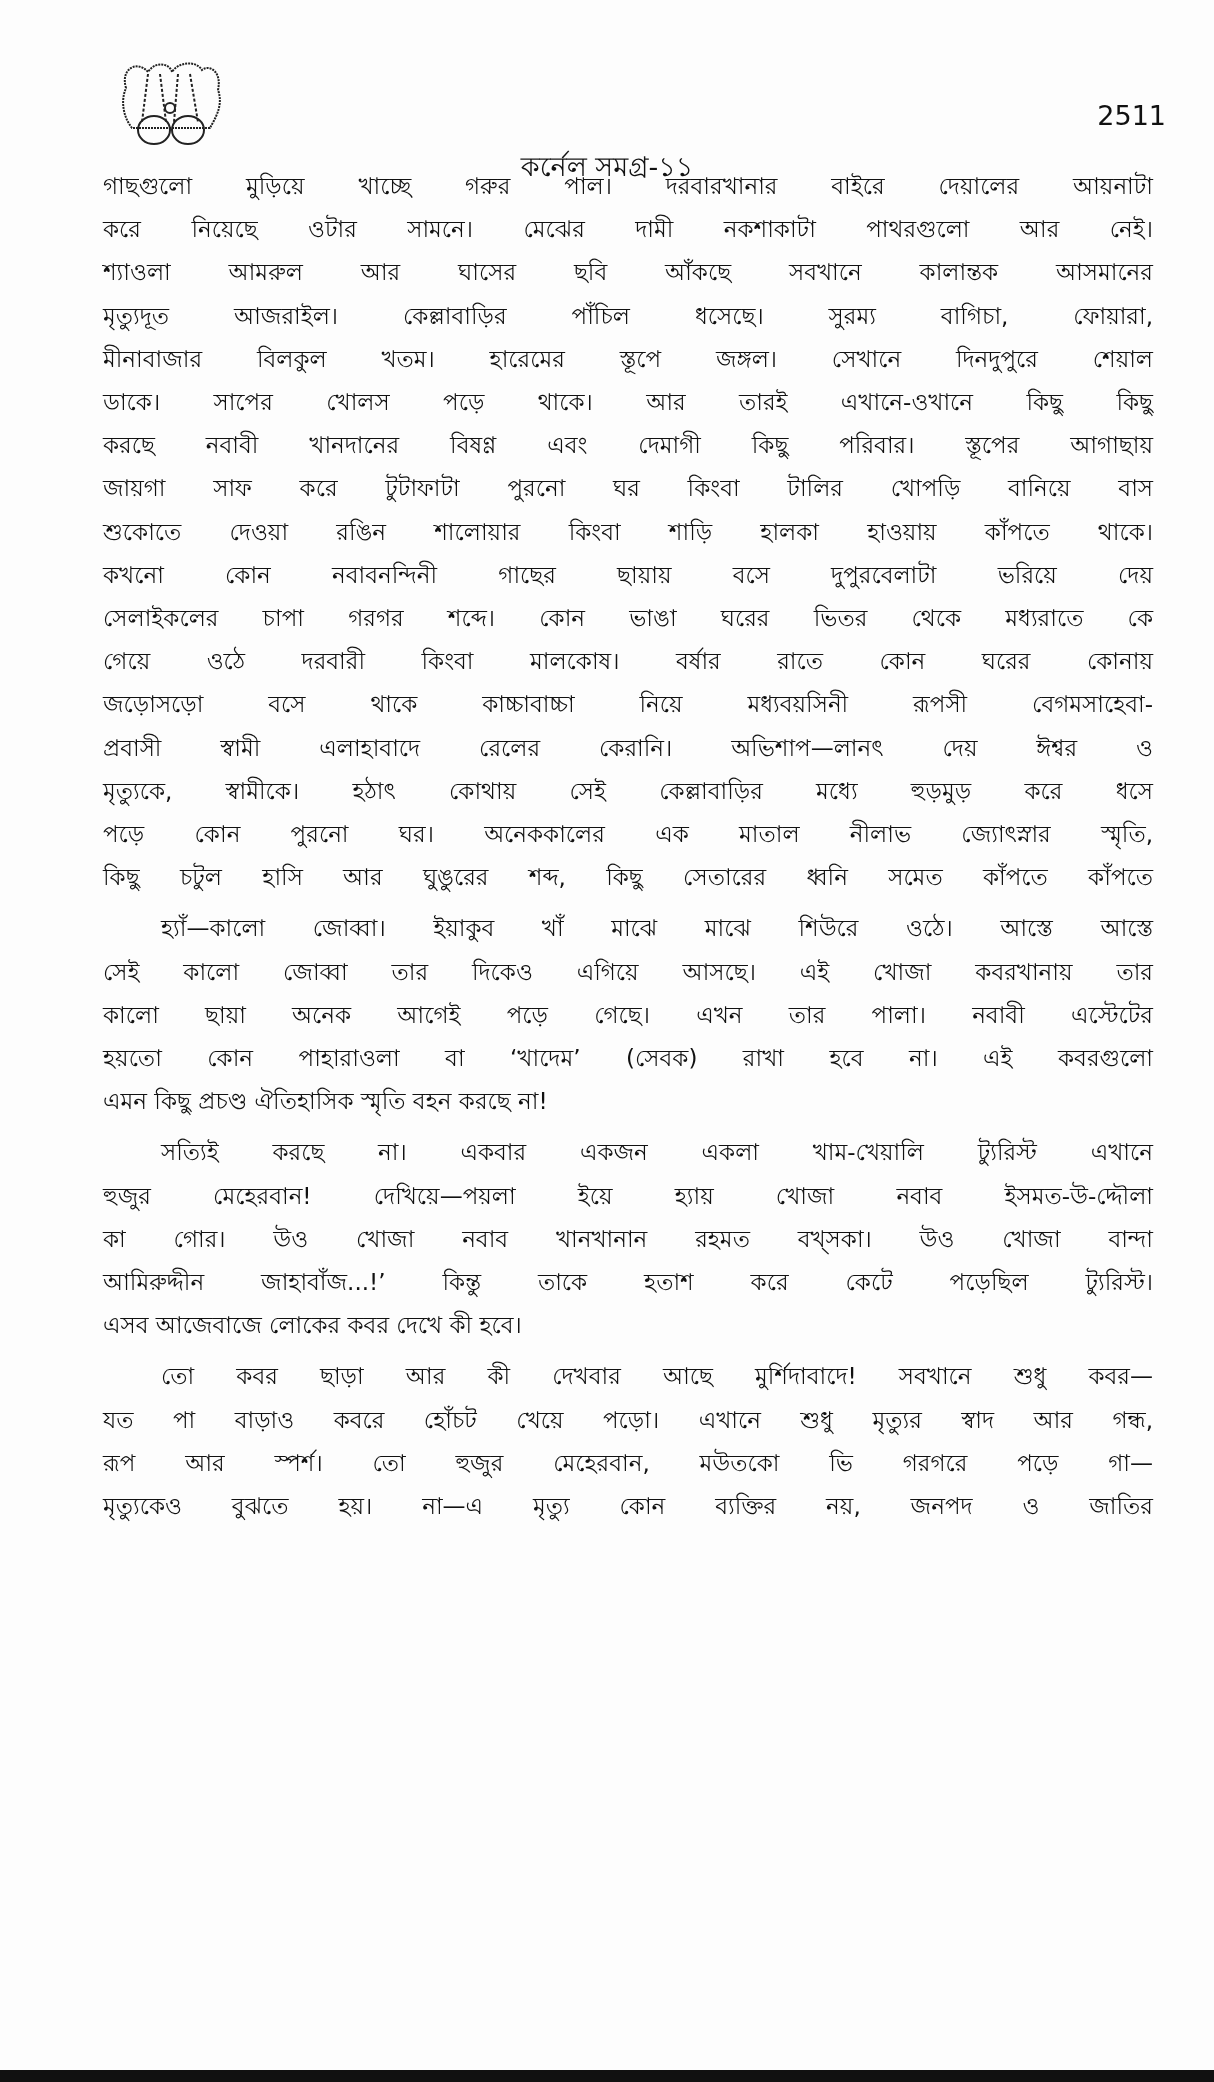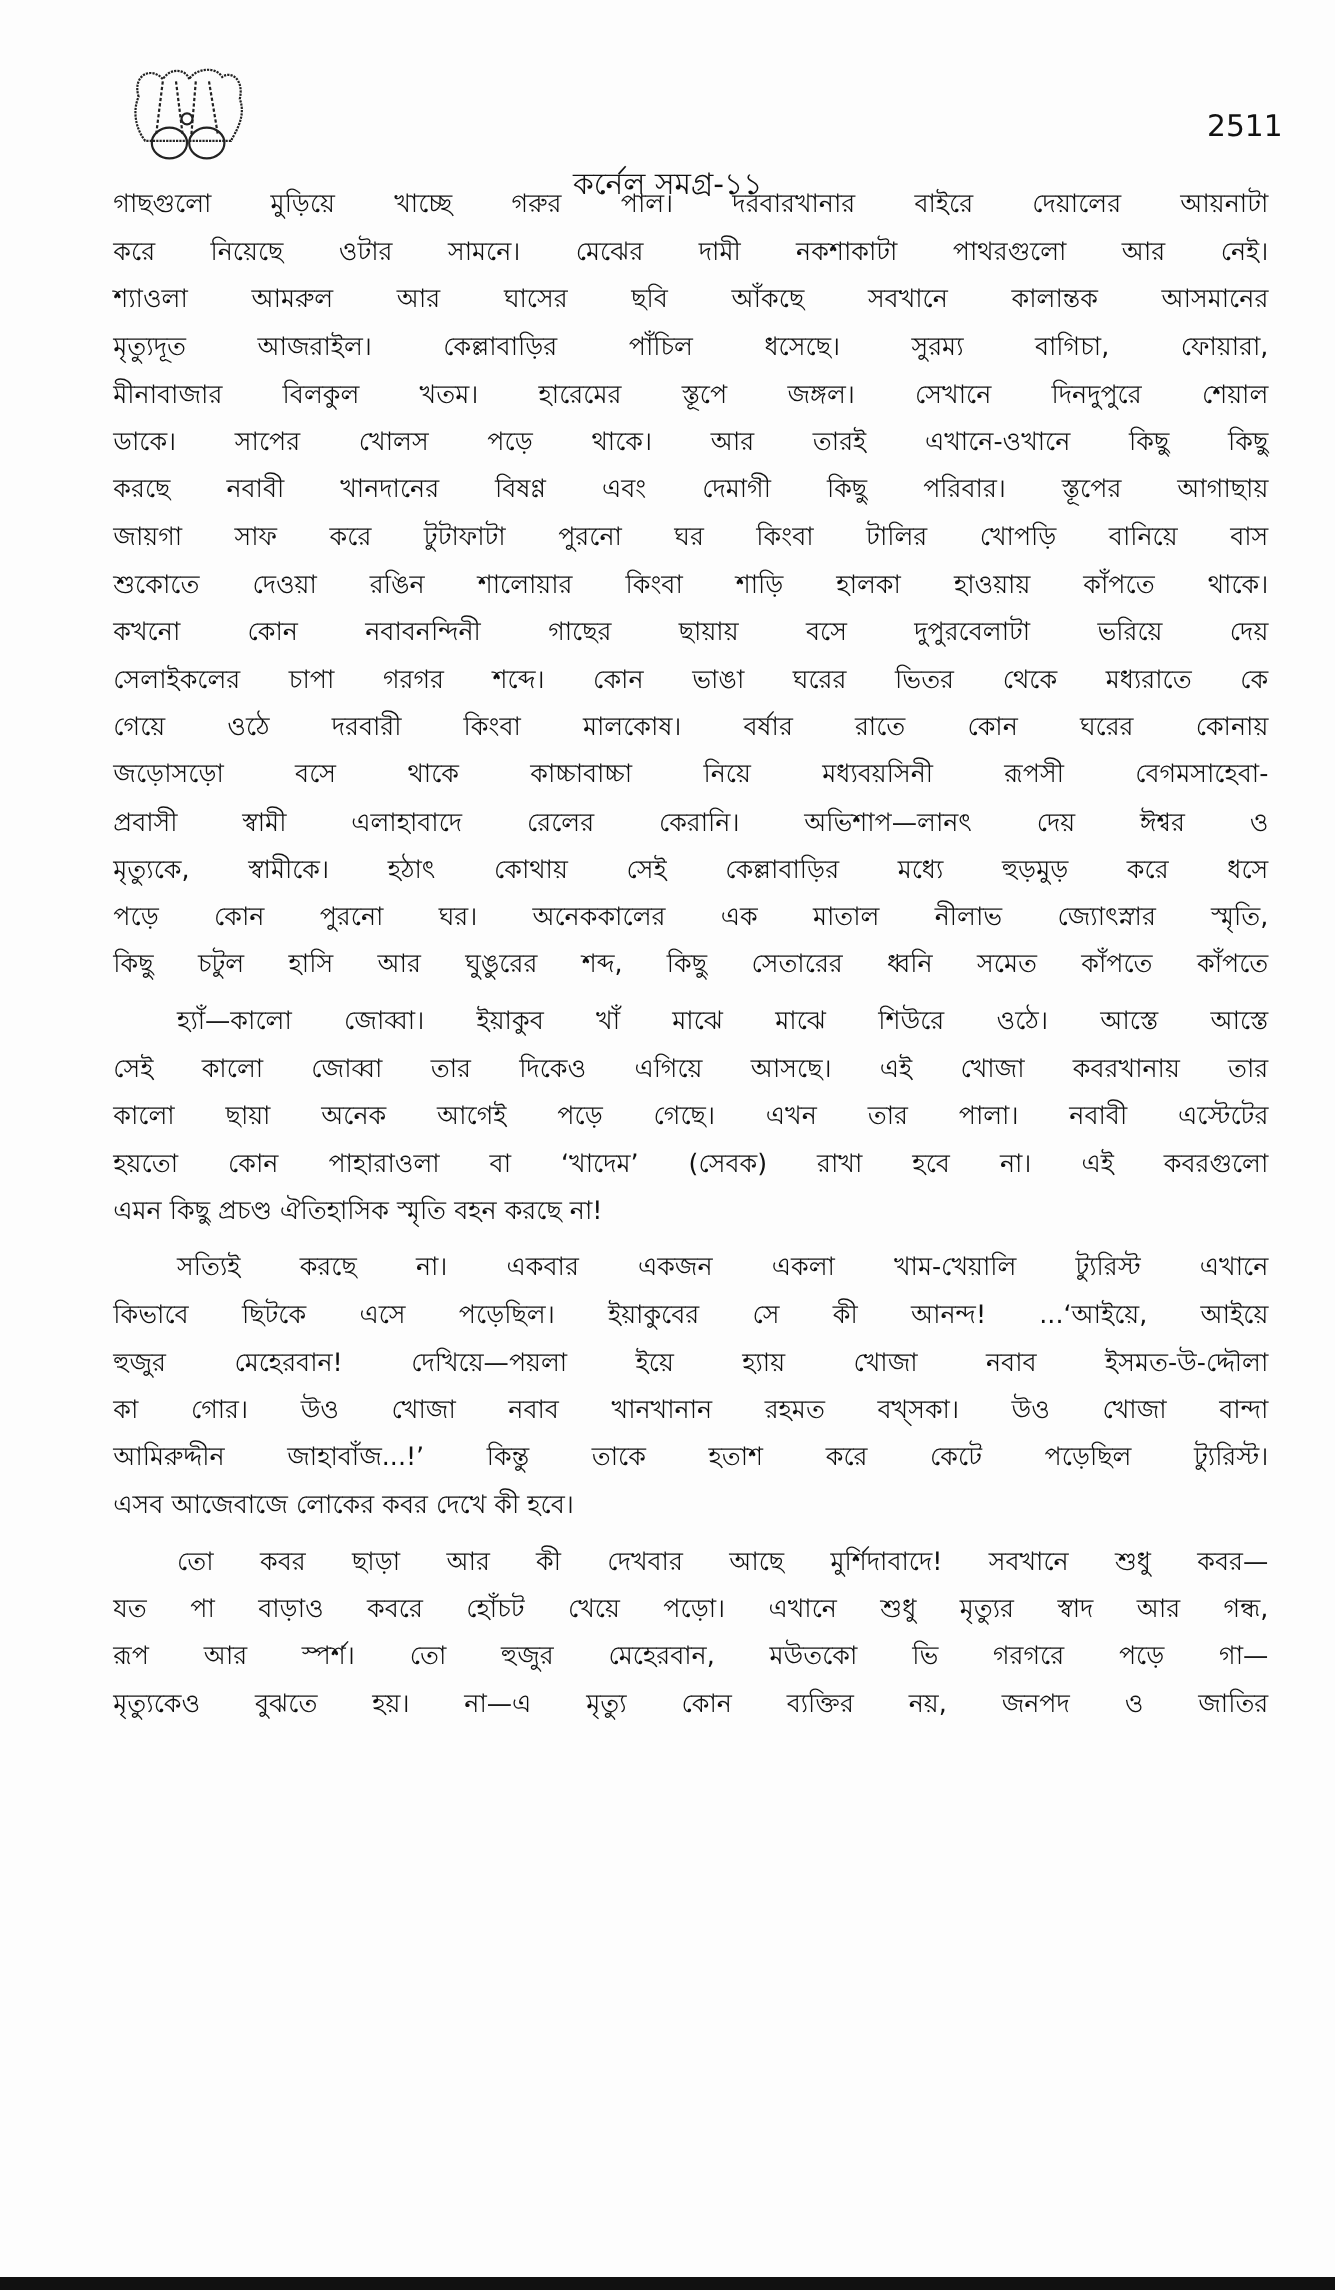--- a/index.html
+++ b/index.html
@@ -65,21 +65,20 @@
     <p class="para">
       <span class="line" style="text-indent:58px">হ্যাঁ—কালো জোব্বা। ইয়াকুব খাঁ মাঝে মাঝে শিউরে ওঠে। আস্তে আস্তে</span>
       <span class="line">সেই কালো জোব্বা তার দিকেও এগিয়ে আসছে। এই খোজা কবরখানায় তার</span>
       <span class="line">কালো ছায়া অনেক আগেই পড়ে গেছে। এখন তার পালা। নবাবী এস্টেটের</span>
       <span class="line">হয়তো কোন পাহারাওলা বা ‘খাদেম’ (সেবক) রাখা হবে না। এই কবরগুলো</span>
       <span class="line last">এমন কিছু প্রচণ্ড ঐতিহাসিক স্মৃতি বহন করছে না!</span>
     </p>
 
     <p class="para">
       <span class="line" style="text-indent:58px">সত্যিই করছে না। একবার একজন একলা খাম-খেয়ালি ট্যুরিস্ট এখানে</span>
-      <span class="line">কিভাবে ছিটকে এসে পড়েছিল। ইয়াকুবের সে কী আনন্দ! ...‘আইয়ে, আইয়ে</span>
       <span class="line">হুজুর মেহেরবান! দেখিয়ে—পয়লা ইয়ে হ্যায় খোজা নবাব ইসমত-উ-দ্দৌলা</span>
       <span class="line">কা গোর। উও খোজা নবাব খানখানান রহমত বখ্সকা। উও খোজা বান্দা</span>
       <span class="line">আমিরুদ্দীন জাহাবাঁজ...!’ কিন্তু তাকে হতাশ করে কেটে পড়েছিল ট্যুরিস্ট।</span>
       <span class="line last">এসব আজেবাজে লোকের কবর দেখে কী হবে।</span>
     </p>
 
     <p class="para">
       <span class="line" style="text-indent:58px">তো কবর ছাড়া আর কী দেখবার আছে মুর্শিদাবাদে! সবখানে শুধু কবর—</span>
       <span class="line">যত পা বাড়াও কবরে হোঁচট খেয়ে পড়ো। এখানে শুধু মৃত্যুর স্বাদ আর গন্ধ,</span>
       <span class="line">রূপ আর স্পর্শ। তো হুজুর মেহেরবান, মউতকো ভি গরগরে পড়ে গা—</span>

